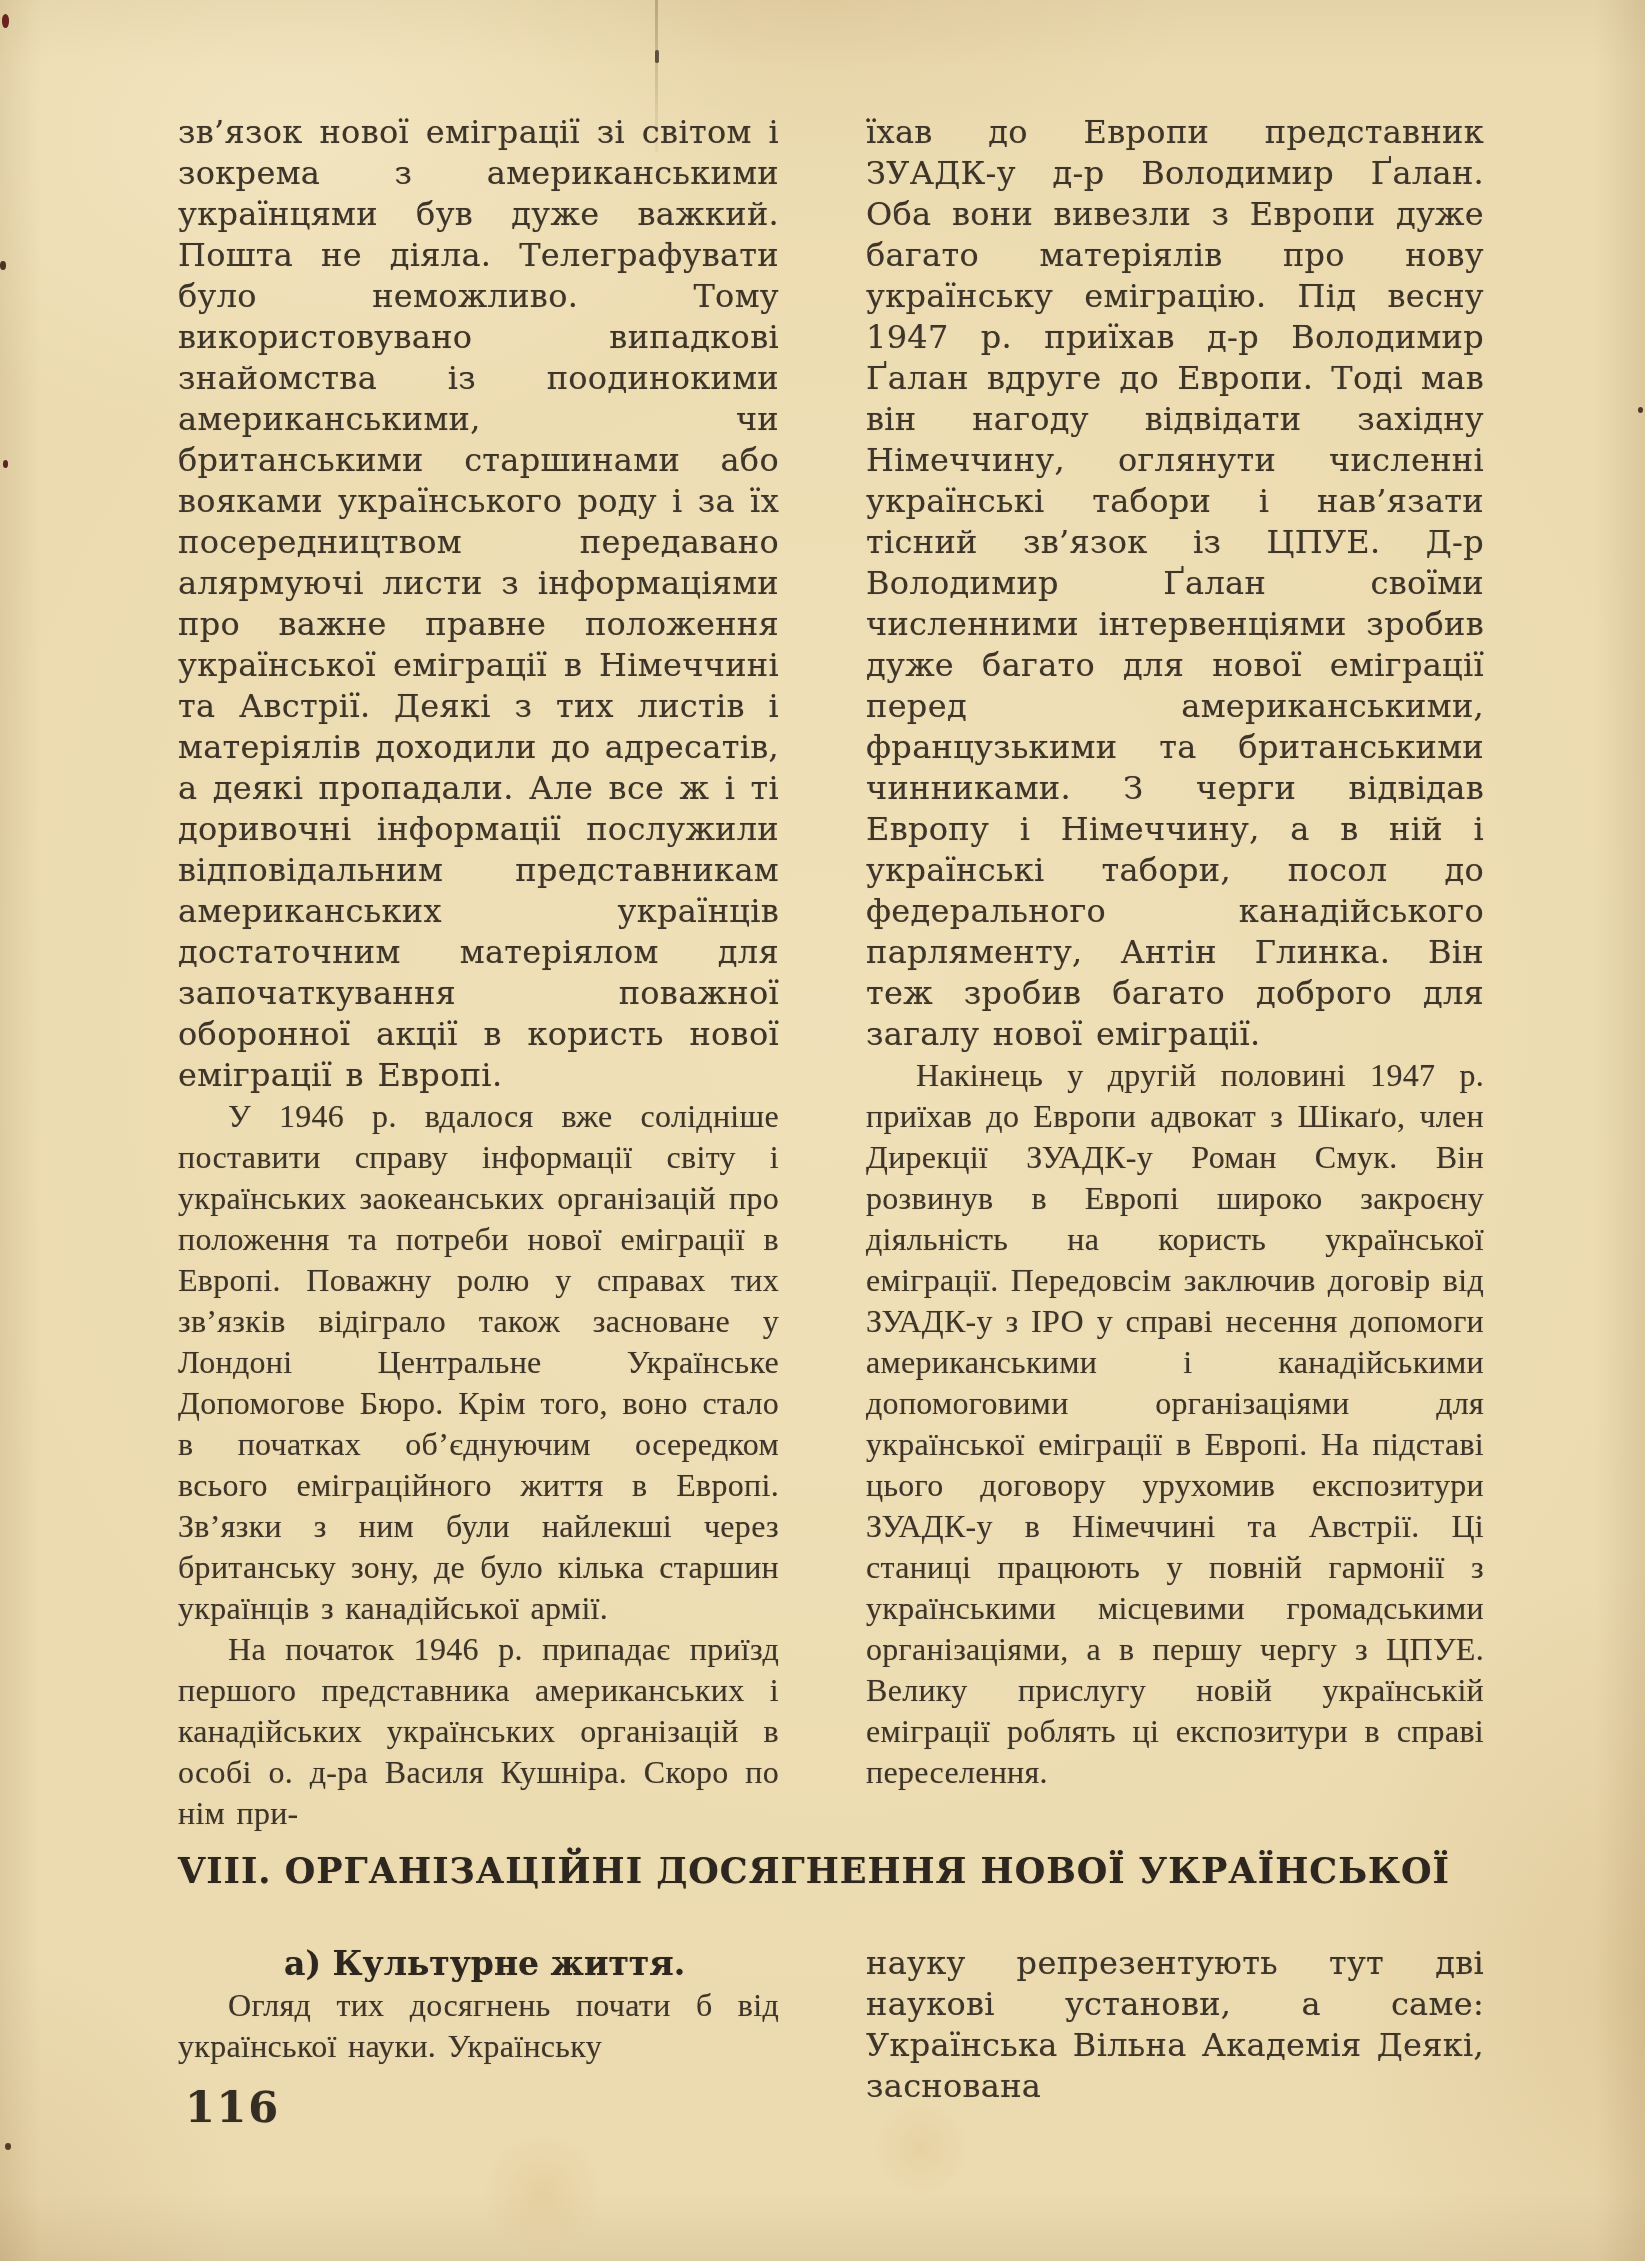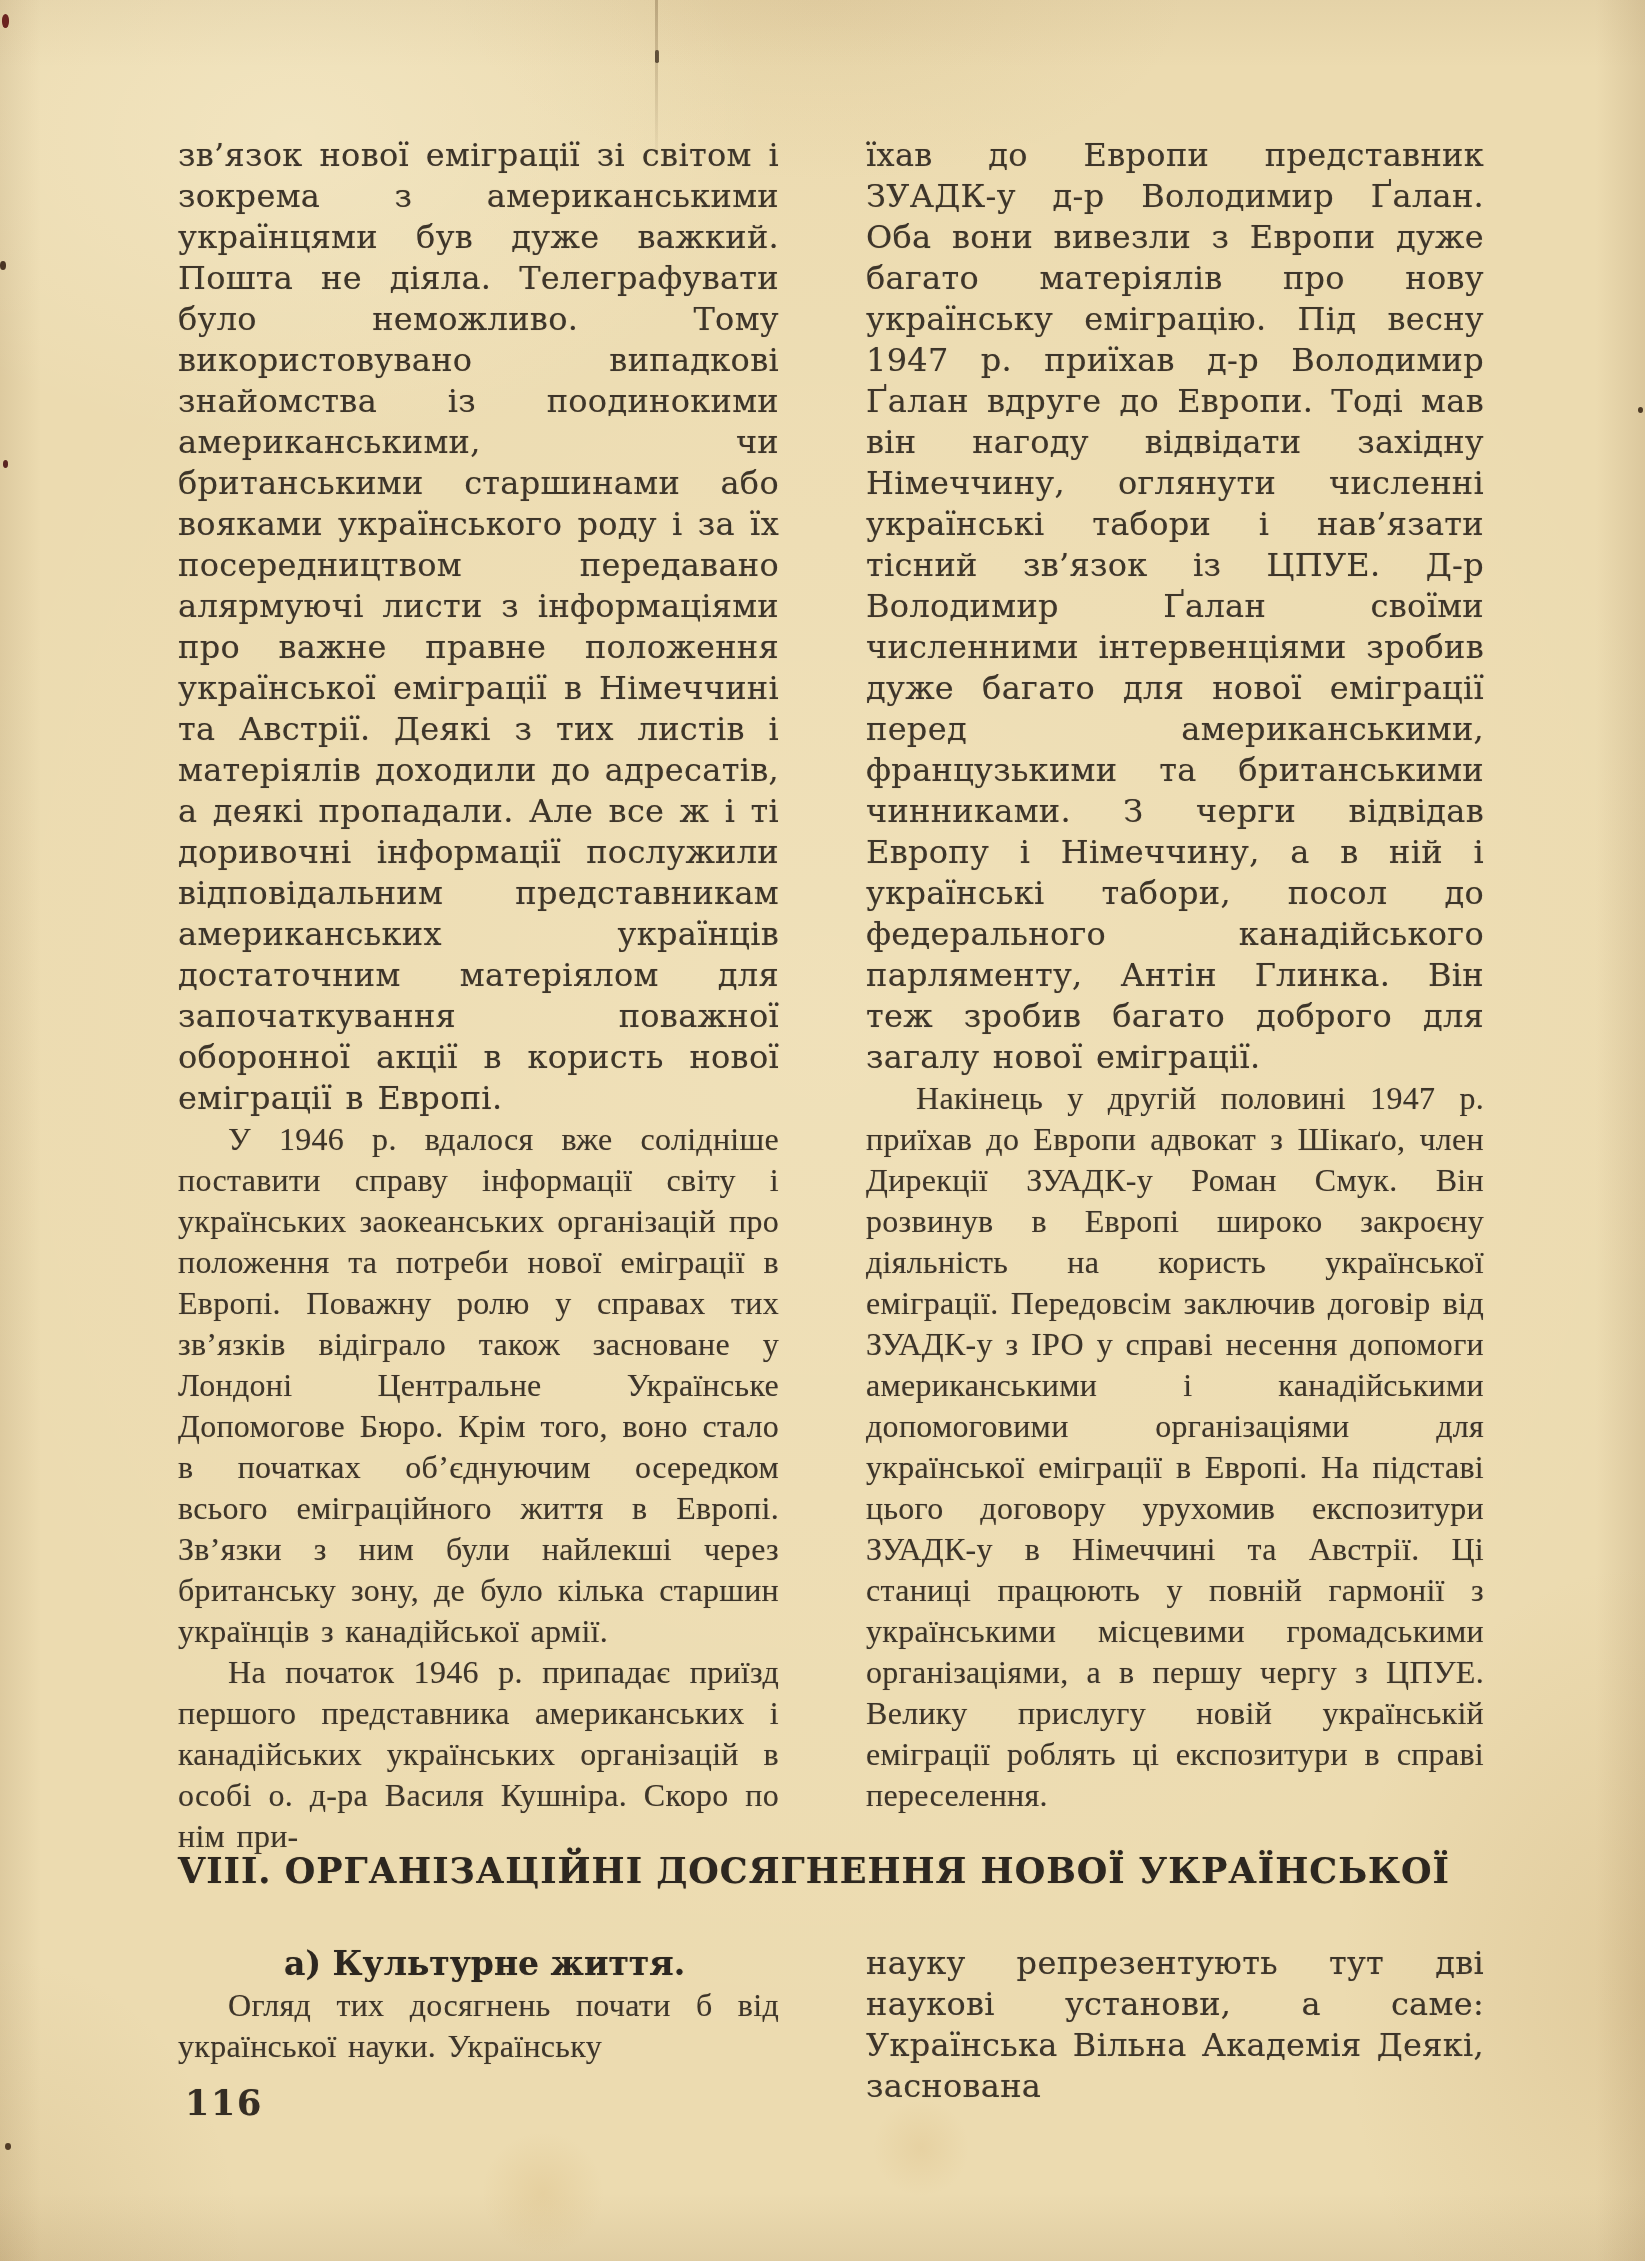--- a/index.html
+++ b/index.html
@@ -19,21 +19,21 @@
       radial-gradient(circle 48px at 56% 95%, rgba(190,140,60,0.12), rgba(190,140,60,0) 100%),
       radial-gradient(ellipse 435px 609px at 100% 88%, rgba(165,120,55,0.16), rgba(165,120,55,0) 70%),
       radial-gradient(ellipse 348px 435px at 0% 100%, rgba(150,110,50,0.13), rgba(150,110,50,0) 70%),
       radial-gradient(ellipse 522px 261px at 50% 0%, rgba(170,130,70,0.10), rgba(170,130,70,0) 70%),
       linear-gradient(90deg, rgba(115,80,40,0.12) 0%, rgba(115,80,40,0) 2.5%, rgba(115,80,40,0) 97%, rgba(115,80,40,0.14) 100%),
       linear-gradient(0deg, rgba(115,80,40,0.10) 0%, rgba(115,80,40,0) 3%, rgba(115,80,40,0) 97%, rgba(115,80,40,0.06) 100%);
     color:#3d352a;
   }
   .text-block{
     position:absolute;
-    left:178px; top:135px; width:1306px;
+    left:178px; top:112px; width:1306px;
   }
   .columns{
     display:flex;
     gap:87px;
   }
   .col{width:609px;}
   .col-left{width:601px;}
   .col-right{width:618px;}
   p.body-par{
     margin:0;
@@ -65,21 +65,21 @@
     font-weight:bold;
     font-size:33px;
     line-height:42px;
     margin:0 0 0 106px;
     color:#2d2720;
     text-shadow:0 0 0.9px rgba(50,35,15,0.45);
   }
   .page-number{
     position:absolute;
     left:185px; top:2082px;
-    font-size:35px;
+    font-size:43px;
     font-weight:bold;
     letter-spacing:1.7px;
     color:#352e24;
     text-shadow:0 0 0.9px rgba(50,35,15,0.4);
   }
   .crease{
     position:absolute;
     left:655px; top:0; width:2.6px; height:152px;
     background:linear-gradient(180deg, rgba(110,85,50,0.35), rgba(110,85,50,0.05));
   }

